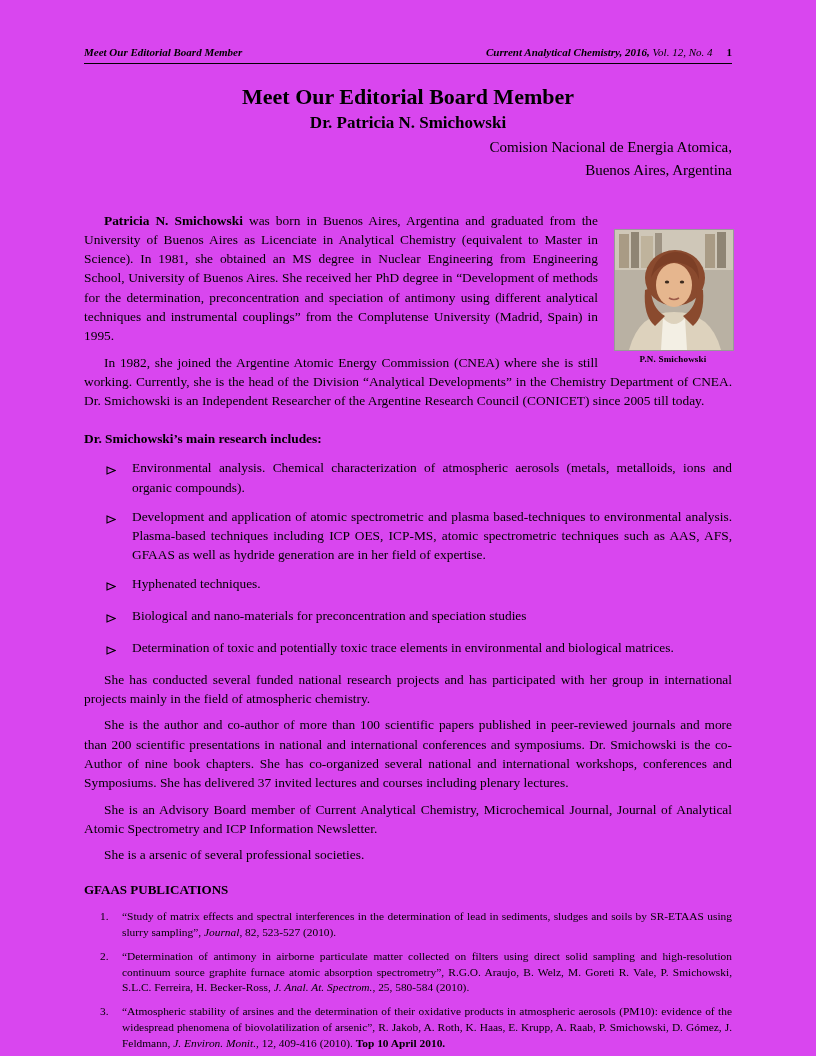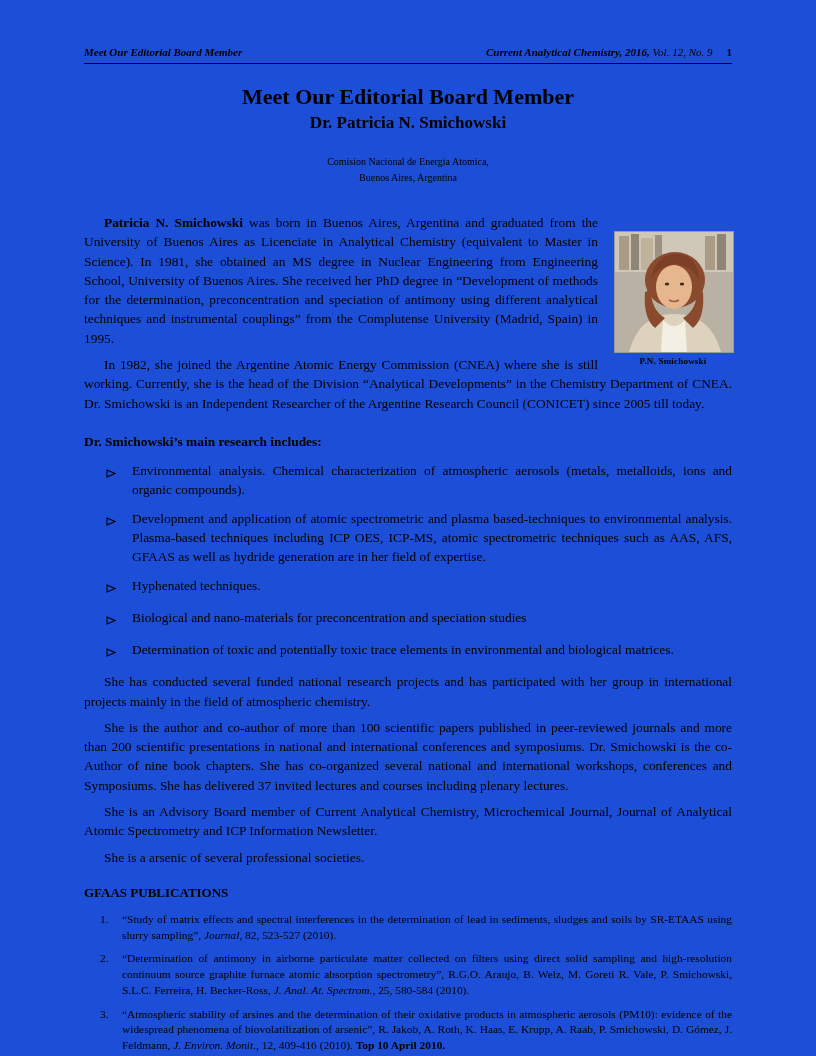--- a/index.html
+++ b/index.html
@@ -1,35 +1,35 @@
 <!DOCTYPE html>
 <html><head>
 <meta charset="utf-8">
 <style>
   html,body { margin:0; padding:0; background:#e8e8e8; }
   .page {
-    width:816px; height:1056px; margin:0 auto; background:#1d4ed8;
+    width:816px; height:1056px; margin:0 auto; background:#d946ef;
     box-sizing:border-box; padding:46px 84px 40px 84px;
     font-family:"Liberation Serif", serif; color:#000;
     position:relative; overflow:hidden;
   }
   
   .running-head {
     display:flex; justify-content:space-between; align-items:baseline;
     font-size:11px; padding-bottom:5px; border-bottom:1.2px solid #000;
   }
   .rh-left { font-weight:bold; font-style:italic; }
   .rh-right { font-style:italic; white-space:nowrap; }
   .rh-journal { font-weight:bold; }
   .rh-year { font-weight:bold; }
   .rh-page { font-style:normal; font-weight:bold; margin-left:14px; }
   
   .article-title { text-align:center; font-size:22px; font-weight:bold; margin-top:20px; }
   .member-name  { text-align:center; font-size:17px; font-weight:bold; margin-top:3px; }
-  .affil { text-align:center; font-size:10px; margin-top:21px; line-height:1.55; }
+  .affil { text-align:right; font-size:15px; margin-top:3px; line-height:1.55; }
   
   .bio { margin-top:28px; font-size:13.4px; line-height:1.44; text-align:justify; }
   .bio p, .body-p { margin:0 0 7px 0; text-indent:20px; text-align:justify; }
   .photo-float { float:right; width:118px; margin:18px 0 6px 16px; }
   .photo-frame { width:118px; height:120px; border:1px solid #999; display:block; }
   .photo-caption { text-align:center; font-size:9px; font-weight:bold; margin-top:2px; letter-spacing:0.2px; }
   .clear { clear:both; }
   .research-heading { font-weight:bold; font-size:13.4px; margin:14px 0 11px 0; }
   .bullet { display:flex; margin:0 0 10px 22px; font-size:13.4px; line-height:1.42; }
   .bullet-marker { width:26px; flex:none; padding-top:3px; }
@@ -43,21 +43,21 @@
   .it { font-style:italic; }
   .bd { font-weight:bold; }
 </style>
 </head>
 <body>
 
 <div class="page">
 
   <div class="running-head">
     <span class="rh-left">Meet Our Editorial Board Member</span>
-    <span class="rh-right"><span class="rh-journal">Current Analytical Chemistry,</span><span class="rh-year"> 2016, </span><span>Vol. 12, No. 9</span><span class="rh-page">1</span></span>
+    <span class="rh-right"><span class="rh-journal">Current Analytical Chemistry,</span><span class="rh-year"> 2016, </span><span>Vol. 12, No. 4</span><span class="rh-page">1</span></span>
   </div>
 
   <div class="article-title">Meet Our Editorial Board Member</div>
   <div class="member-name">Dr. Patricia N. Smichowski</div>
   <div class="affil">
     <div>Comision Nacional de Energia Atomica,</div>
     <div>Buenos Aires, Argentina</div>
   </div>
 
   <div class="bio">

